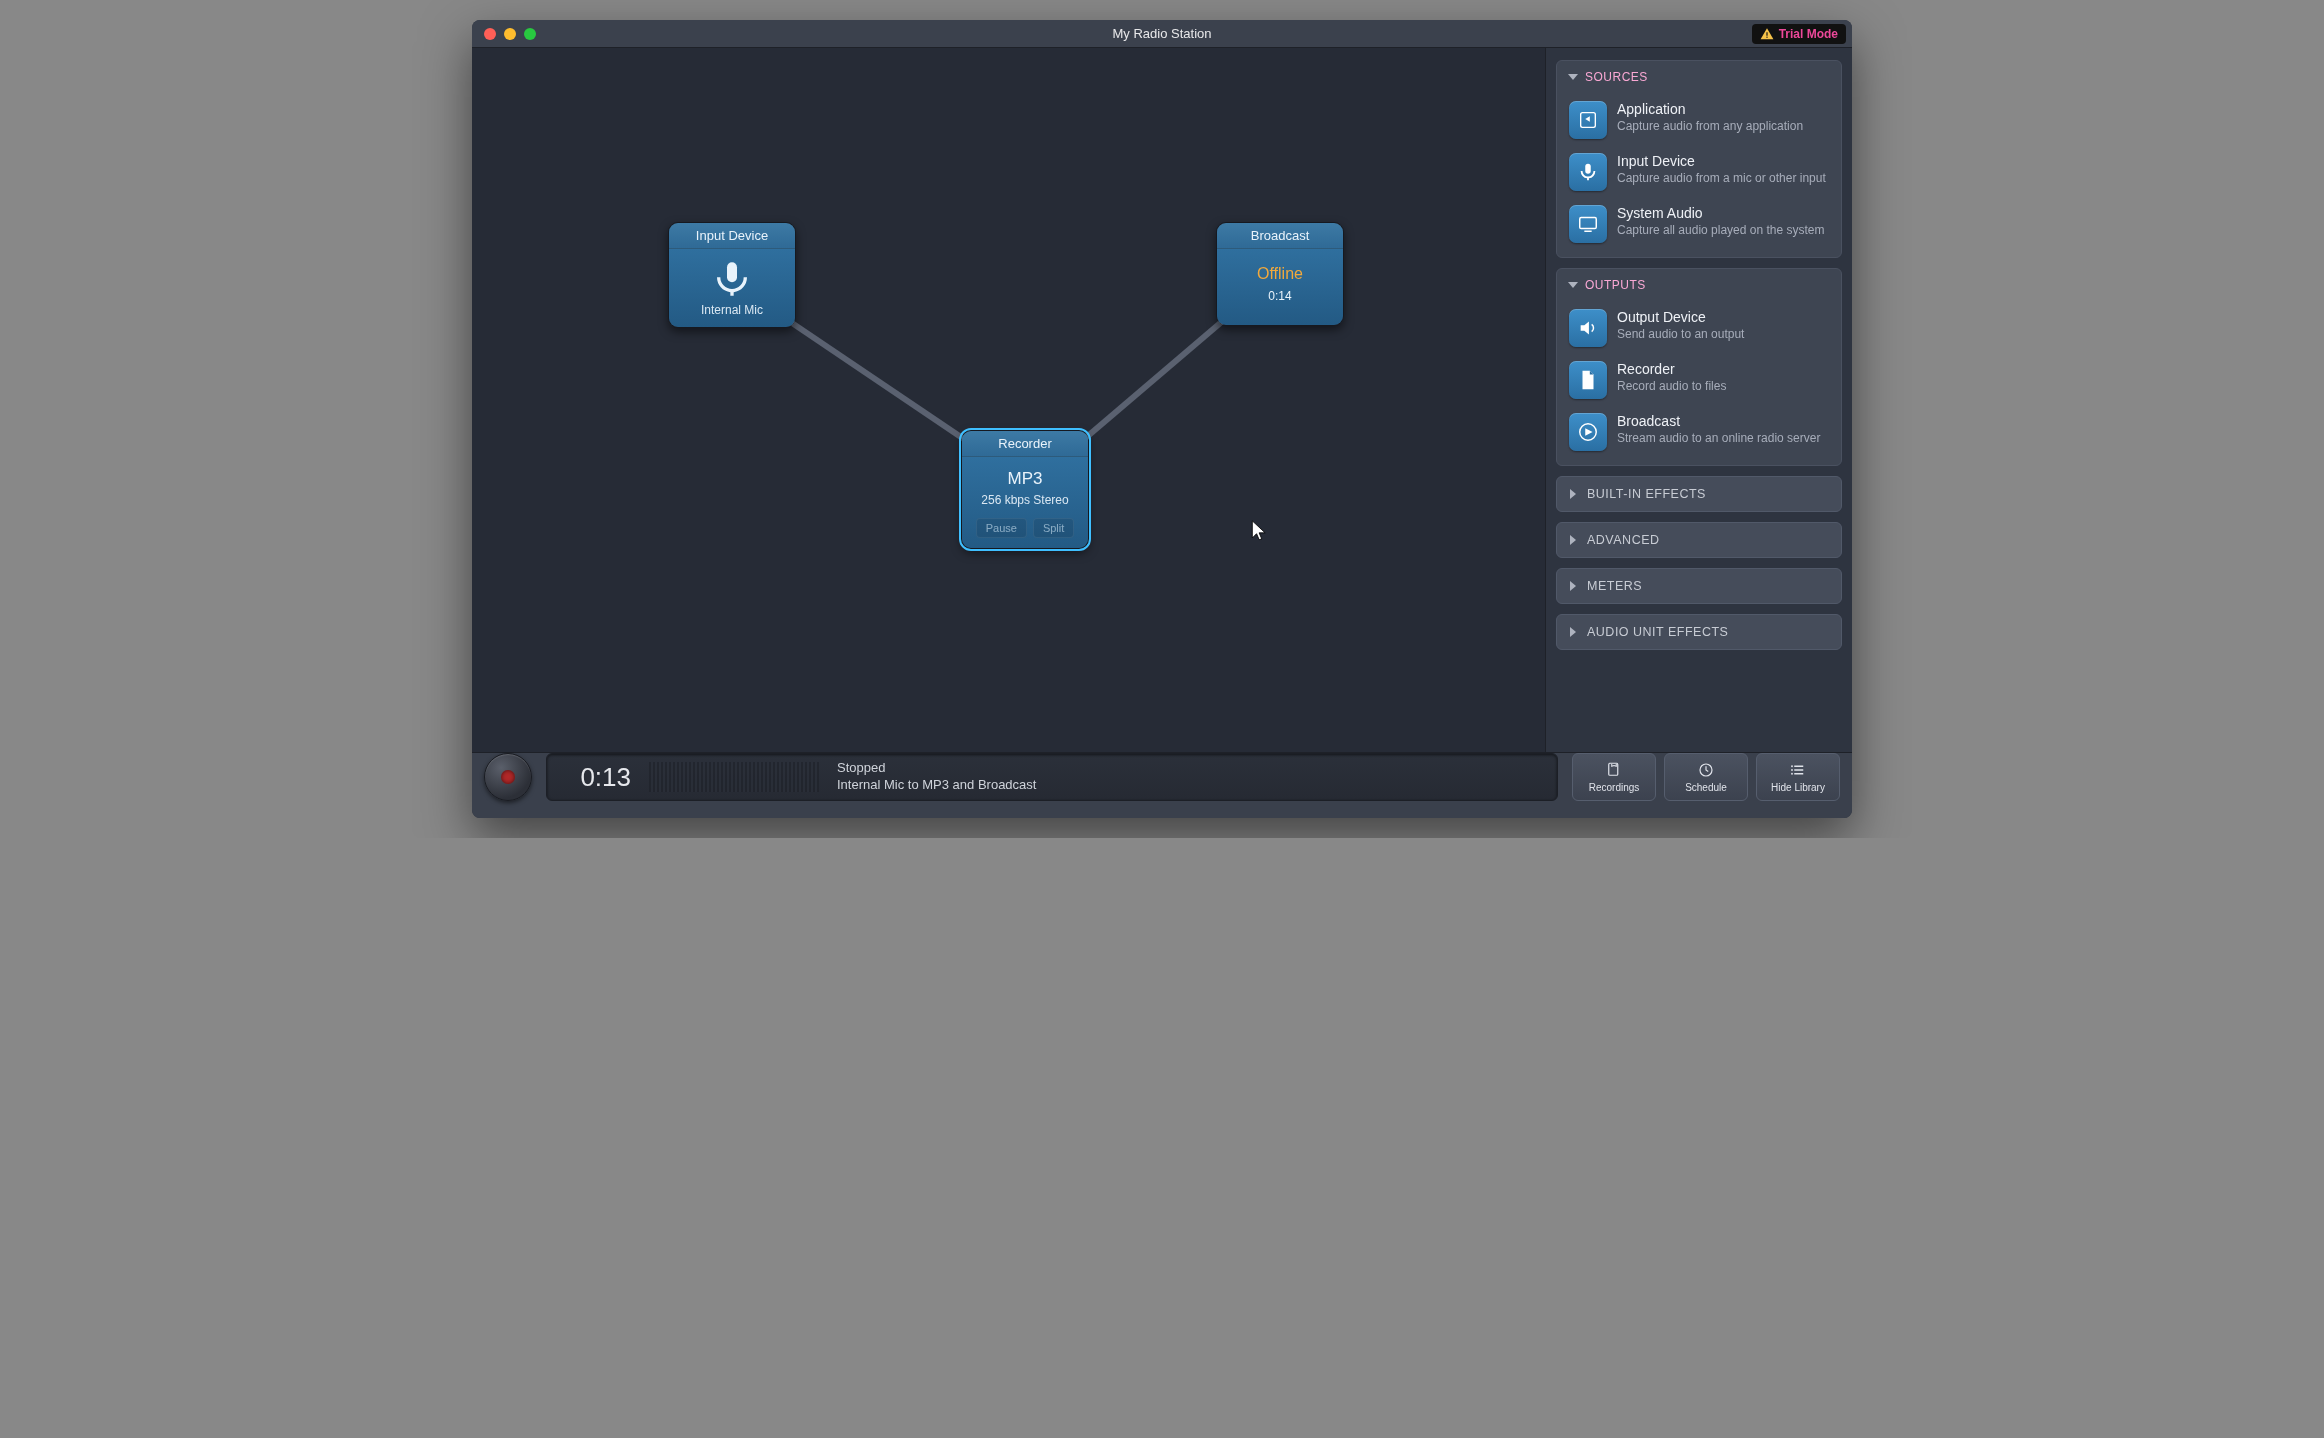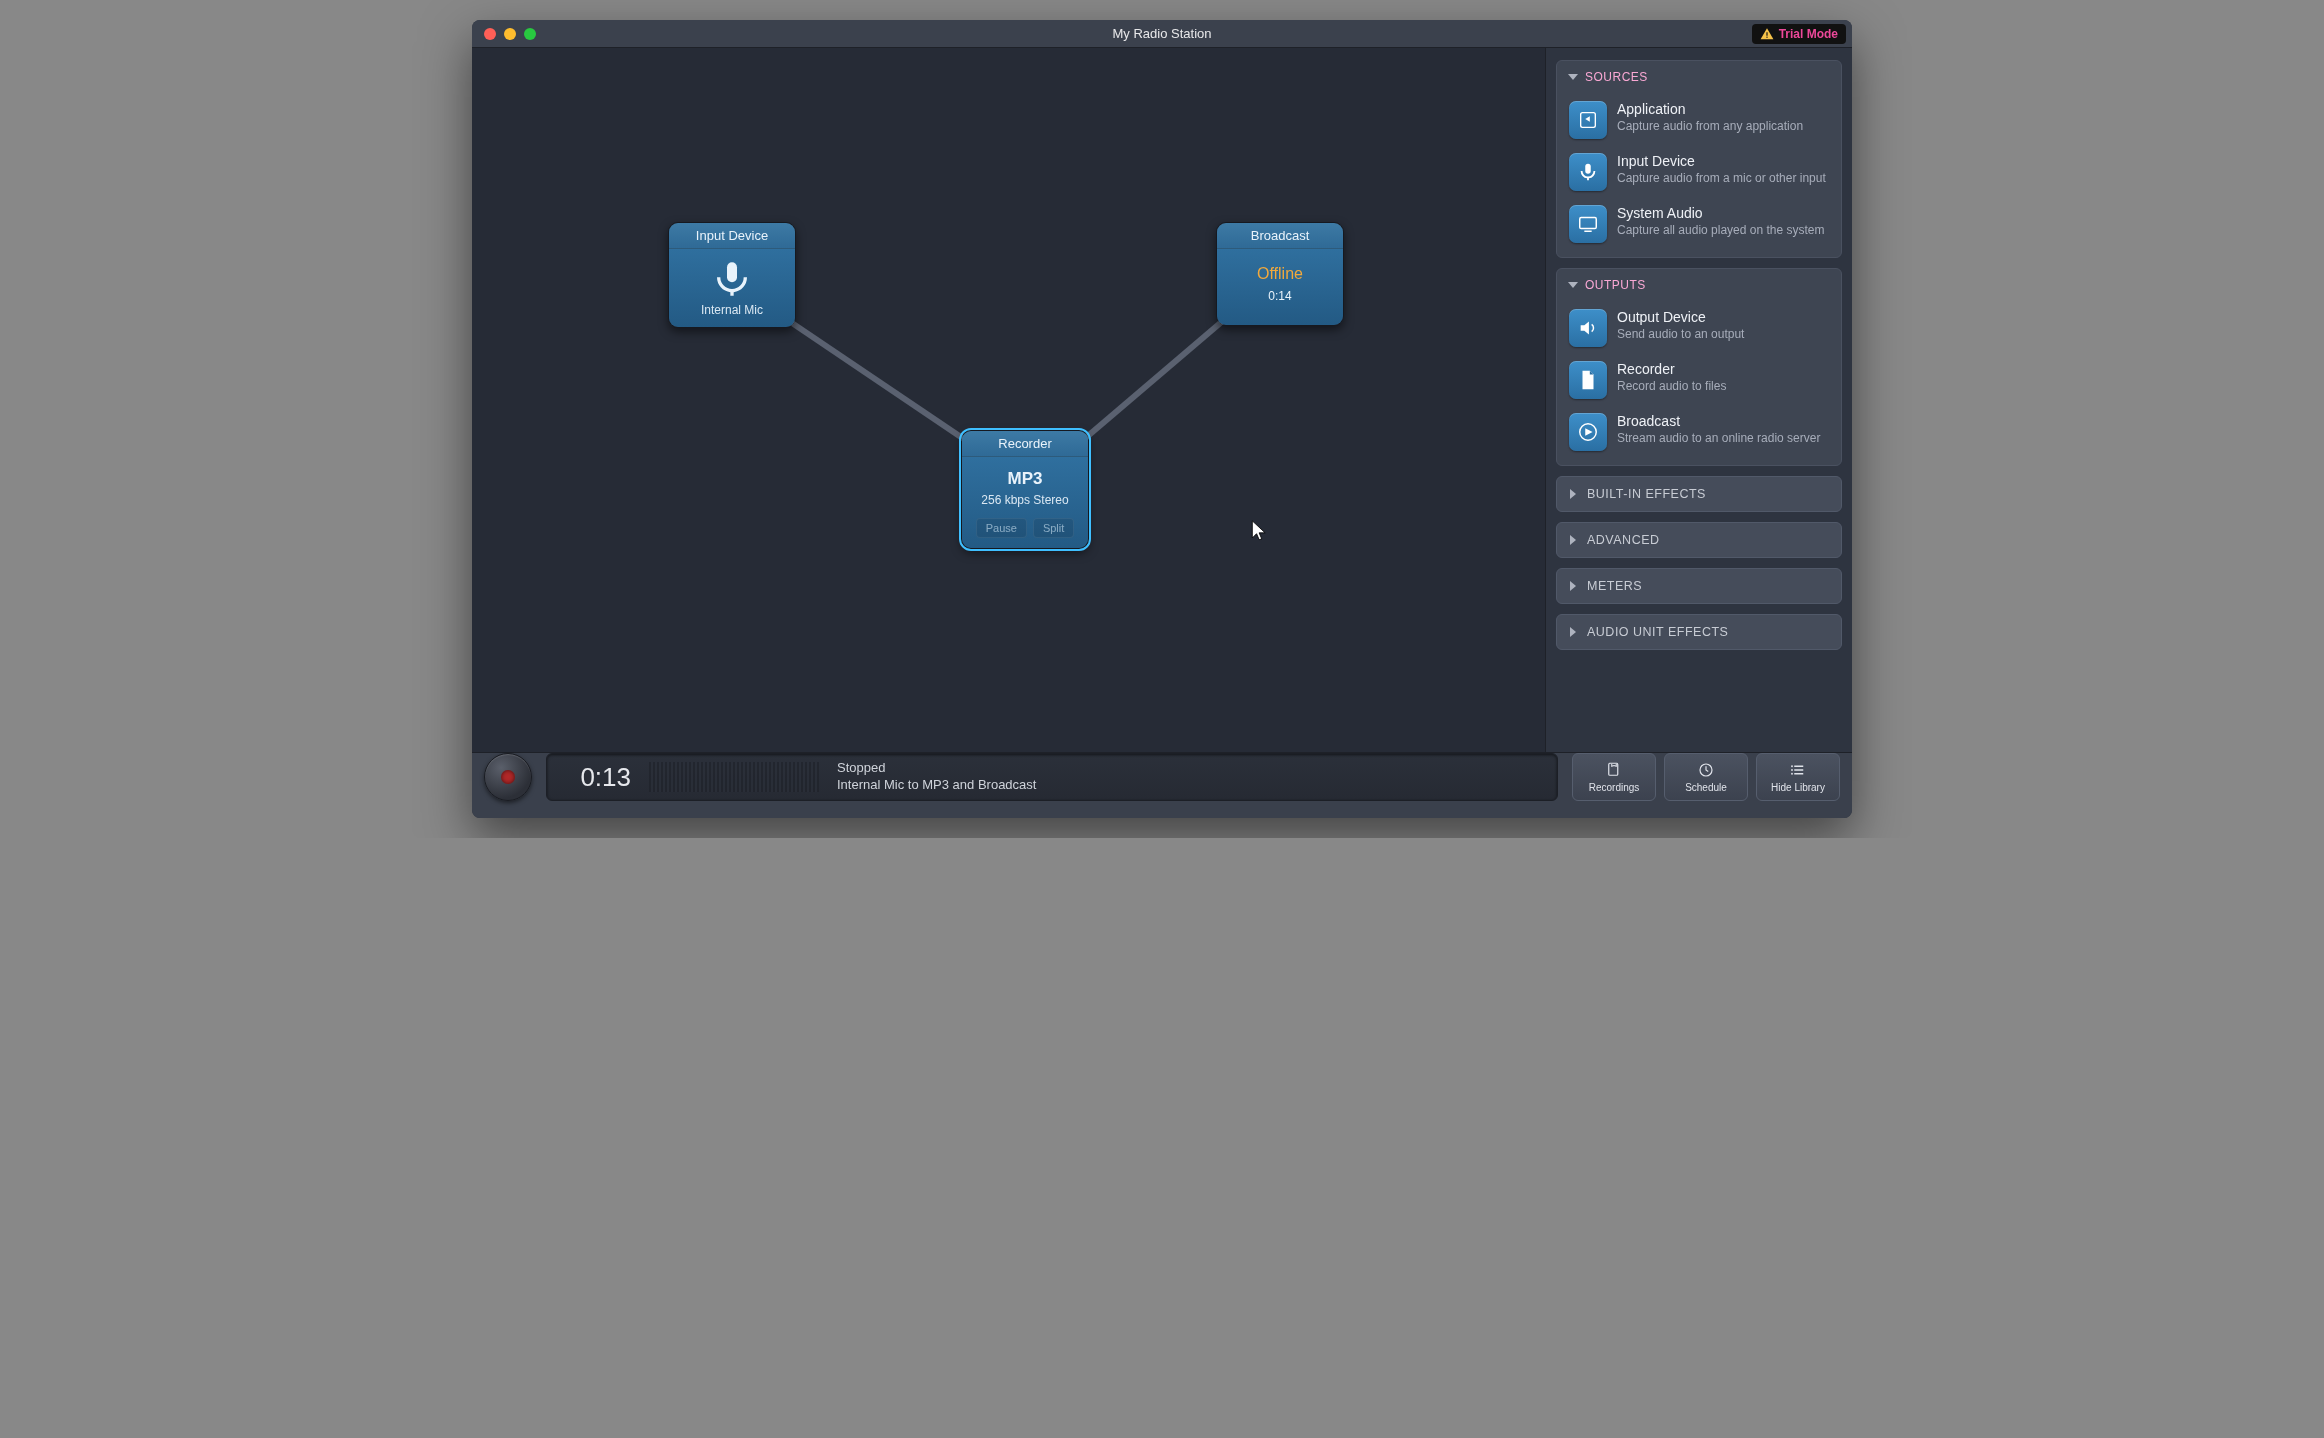--- a/index.html
+++ b/index.html
@@ -65,21 +65,21 @@
     padding: 5px 0;
     border-bottom: 1px solid rgba(0,0,0,.25);
   }
   .node-body {
     background: linear-gradient(#2f6f9e, #235a84);
     color: #e9f3fb;
     display: flex; flex-direction: column; align-items: center;
     padding: 10px 6px 10px;
     gap: 4px;
   }
-  .node-body .big { font-size: 17px; font-weight: 700; margin-top: 2px; }
+  .node-body .big { font-size: 17px; font-weight: 400; margin-top: 2px; }
   .node-body .sub { font-size: 12px; opacity: .92; }
   .node-icon { width: 40px; height: 40px; color: #e9f3fb; }
   .offline { color: #f2a93c; font-size: 16px; margin-top: 6px; text-align: right; }
   .tiny { font-size: 12px; margin-top: 2px; }
   .rec-btns { display: flex; gap: 6px; margin-top: 7px; justify-content: flex-end; }
   .rec-btn {
     background: rgba(0,0,0,.18); color: #dbe9f3;
     border: 1px solid rgba(255,255,255,.12);
     font-size: 11px; padding: 3px 9px; border-radius: 4px;
     cursor: default; opacity: .55;

